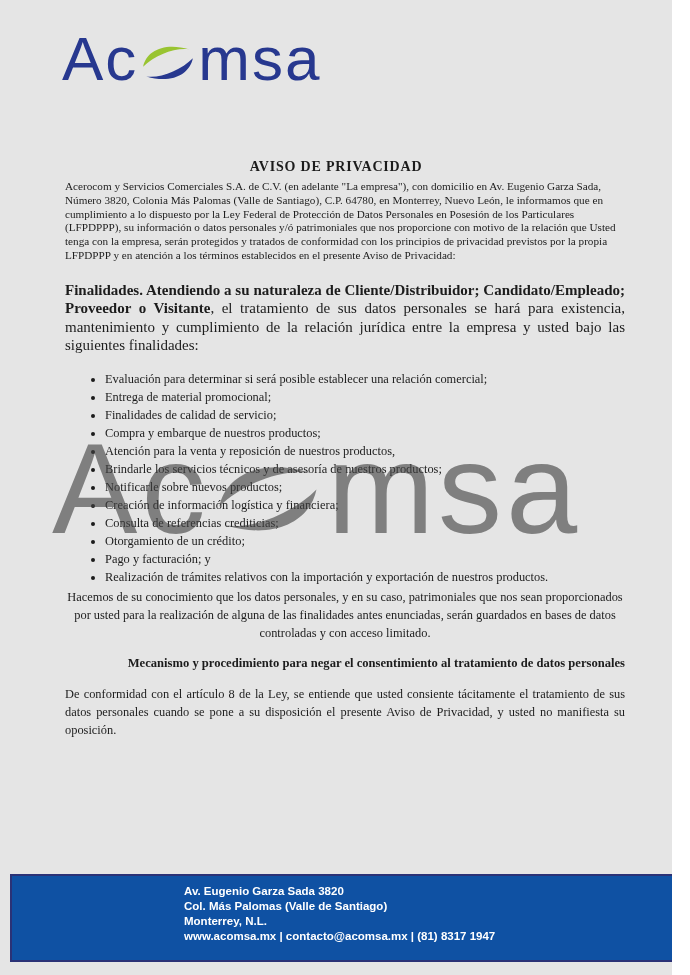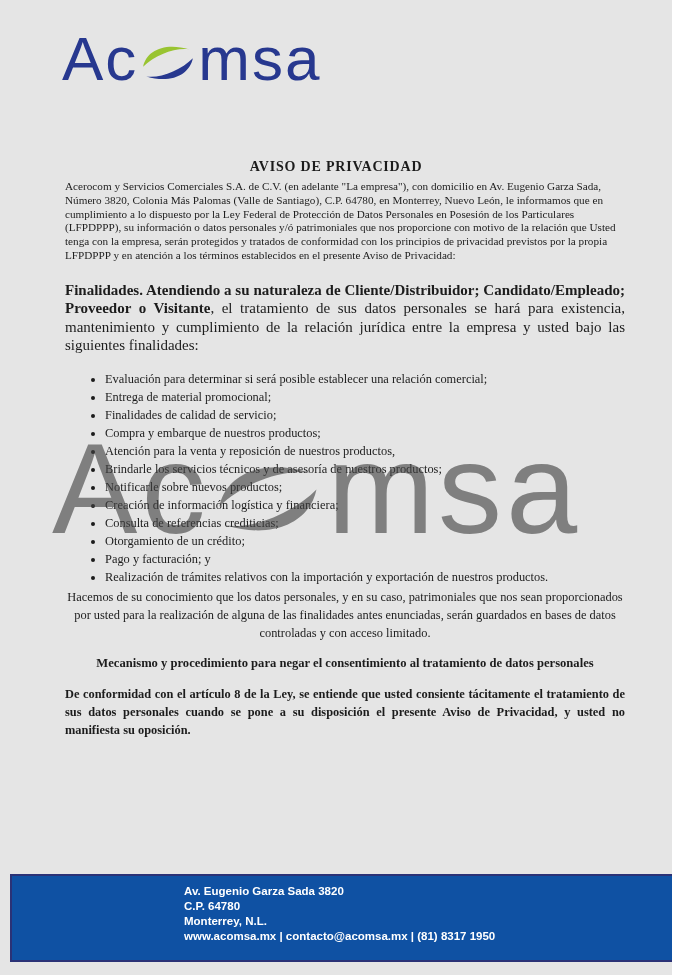--- a/index.html
+++ b/index.html
@@ -44,22 +44,22 @@
   .finalidades .lead{ font-weight:bold; }
   ul.bullets{
     margin:10px 0 0 0;
     padding:0 0 0 40px;
     font-size:12.4px;
     line-height:18px;
     list-style:disc;
   }
   ul.bullets li{ padding:0; margin:0; }
   .hacemos{ margin-top:2px; font-size:12.4px; line-height:18px; text-align:center; }
-  .mecanismo{ margin-top:10px; font-size:12.6px; line-height:18px; font-weight:bold; text-align:center; }
-  .conformidad{ margin-top:0; font-size:12.4px; line-height:18px; text-align:justify;font-weight:bold; }
+  .mecanismo{ margin-top:10px; font-size:12.6px; line-height:18px; font-weight:bold; text-align:right; }
+  .conformidad{ margin-top:0; font-size:12.4px; line-height:18px; text-align:justify; }
   
   .watermark{
     position:absolute;
     left:52px; top:424px;
     height:130px; line-height:130px;
     font-family:"Liberation Sans", sans-serif;
     font-size:128px;
     letter-spacing:4px;
     color:#424242;
     opacity:0.62;
@@ -135,19 +135,19 @@
   <div class="watermark">
     <span>Ac</span><span class="o-swoosh"><svg viewBox="0 0 100 74" width="100%" height="100%" xmlns="http://www.w3.org/2000/svg">
           <path d="M4 44 C 10 14, 44 -2, 90 12 C 64 8, 26 22, 4 44 Z" fill="#424242"></path>
           <path d="M96 28 C 90 58, 56 76, 10 62 C 36 66, 74 50, 96 28 Z" fill="#424242"></path>
         </svg></span><span>msa</span>
   </div>
 
   <div class="footer">
     <div class="footer-text">
       <div>Av. Eugenio Garza Sada 3820</div>
-      <div>C.P. 64780</div>
+      <div>Col. Más Palomas (Valle de Santiago)</div>
       <div>Monterrey, N.L.</div>
-      <div>www.acomsa.mx  | contacto@acomsa.mx | (81) 8317 1950</div>
+      <div>www.acomsa.mx  | contacto@acomsa.mx | (81) 8317 1947</div>
     </div>
   </div>
 
 </div>
 
 </body></html>

